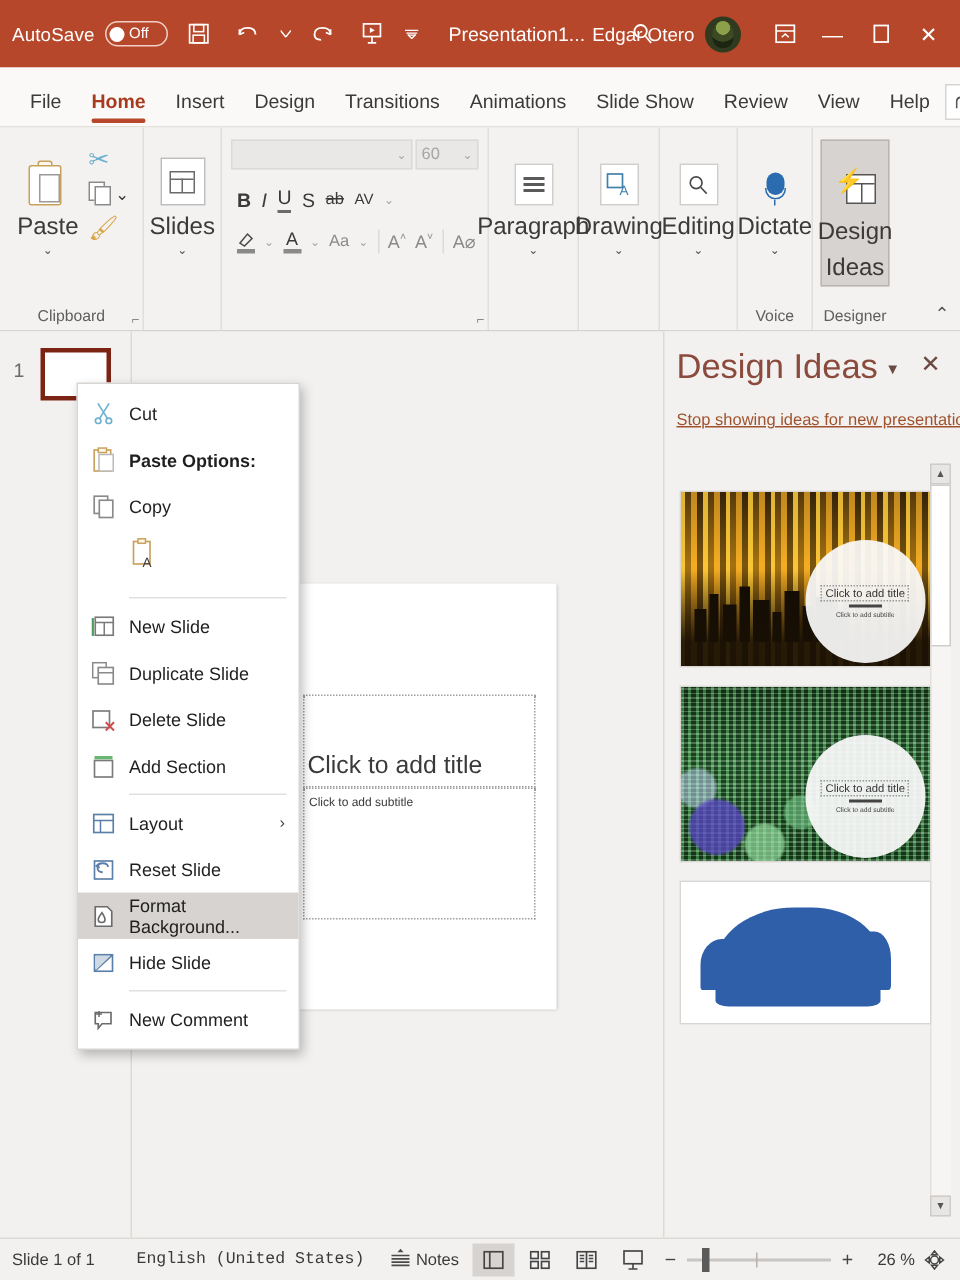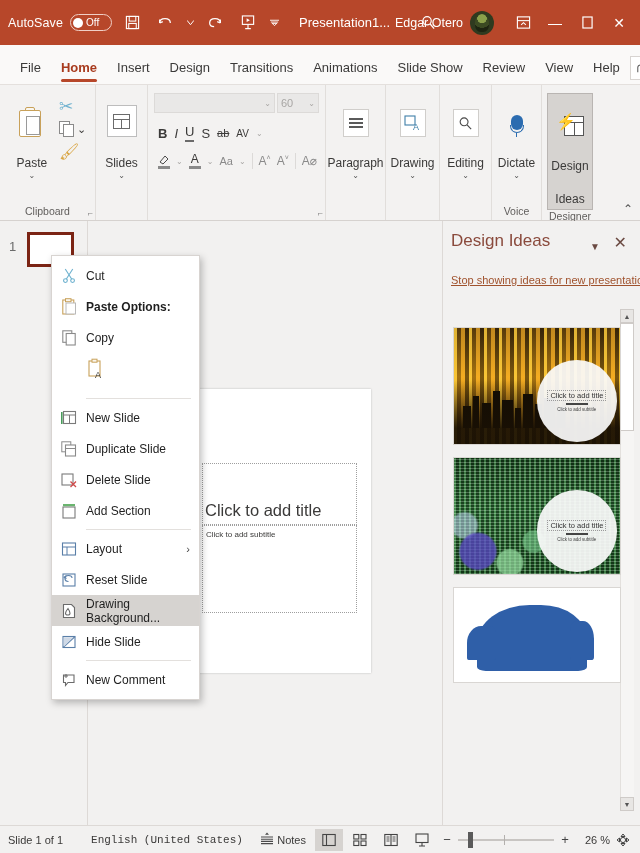--- a/index.html
+++ b/index.html
@@ -79,21 +79,21 @@
             border-right: 1px solid #e1dedb; padding: 4px 6px 0 6px; }
   .rgroup-body { flex: 1; display: flex; align-items: flex-start; gap: 4px; padding-top: 4px; }
   .rgroup-label {
     font-size: 10.5px; color: #605e5c; text-align: center; padding-bottom: 3px;
     width: 100%; position: relative;
   }
   .dialog-launcher { position: absolute; right: 2px; bottom: 2px; font-size: 9px; color: #888; }
 
   .bigbtn { display: flex; flex-direction: column; align-items: center; width: 46px; }
   .bigbtn .glyph { height: 44px; display: flex; align-items: flex-end; justify-content: center; }
-  .bigbtn .cap { font-size: 12px; color: #3b3a39; margin-top: 20px; line-height: 1.1; text-align: center; }
+  .bigbtn .cap { font-size: 16px; color: #3b3a39; margin-top: 6px; line-height: 1.1; text-align: center; }
   .bigbtn .chev { font-size: 8px; color: #555; margin-top: 1px; }
 
   .smallcol { display: flex; flex-direction: column; gap: 4px; padding-top: 3px; }
   .smallbtn { display: flex; align-items: center; gap: 2px; font-size: 11px; color: #3b3a39; }
 
   
   .ic-clipboard { width: 26px; height: 30px; position: relative; }
   .ic-clipboard .body { position: absolute; left: 0; top: 3px; width: 22px; height: 27px;
       border: 1.6px solid #c8a15a; border-radius: 2px; background: #fff; }
   .ic-clipboard .clip { position: absolute; left: 6px; top: 0px; width: 10px; height: 6px;
@@ -168,21 +168,21 @@
       border: 1px dotted #9e9e9e; }
   .ph-title span { position: absolute; left: 2px; bottom: 4px; font-size: 16.5px; color: #3b3a39; white-space: nowrap; }
   .ph-sub { position: absolute; left: 14px; top: 136px; right: 14px; height: 88px;
       border: 1px dotted #9e9e9e; }
   .ph-sub span { position: absolute; left: 3px; top: 4px; font-size: 8px; color: #3b3a39; }
 
   
   .dipane { position: absolute; right: 0; top: 0; width: 198px; height: 604px;
       background: #f2f1f0; border-left: 1px solid #ddd9d6; }
   .di-head { position: relative; height: 44px; }
-  .di-title { position: absolute; left: 8px; top: 10px; font-size: 17px; color: #8a4a3c; font-weight: 400; }
+  .di-title { position: absolute; left: 8px; top: 10px; font-size: 23px; color: #8a4a3c; font-weight: 400; }
   .di-chev { position: absolute; right: 40px; top: 20px; font-size: 10px; color: #6b4a42; }
   .di-close { position: absolute; right: 13px; top: 12px; font-size: 16px; color: #6b4a42; }
   .di-link { position: absolute; left: 8px; top: 53px; font-size: 11px; color: #a0522d;
       text-decoration: underline; white-space: nowrap; }
   .di-scroll { position: absolute; left: 0; top: 88px; right: 0; bottom: 0; }
   .di-up { position: absolute; right: 6px; top: 0px; width: 14px; height: 14px; background: #e8e6e4;
       border: 1px solid #cfcbc8; display:flex; align-items:center; justify-content:center; font-size:7px; color:#555; }
   .di-down { position: absolute; right: 6px; bottom: 14px; width: 14px; height: 14px; background: #e8e6e4;
       border: 1px solid #cfcbc8; display:flex; align-items:center; justify-content:center; font-size:7px; color:#555; }
   .di-track { position: absolute; right: 6px; top: 14px; bottom: 28px; width: 14px; background: #f6f5f4; border-left:1px solid #e3e0dd;}
@@ -741,21 +741,21 @@
       <span>Reset Slide</span>
     </div>
 
     <div class="mi hl">
       <span class="mi-icon">
         <svg width="16" height="16" viewBox="0 0 16 16">
             <path d="M2.5 1.5 L10.5 1.5 L13.5 4.5 L13.5 14.5 L2.5 14.5 Z" fill="#fff" stroke="#6b6b6b" stroke-width="1.1"></path>
             <path d="M7 5.5 Q4.5 8.5 4.5 10.2 Q4.5 12 6.8 12 Q9 12 9 10.2 Q9 8.5 7 5.5 Z" fill="none" stroke="#6b6b6b" stroke-width="1.1"></path>
           </svg>
       </span>
-      <span>Drawing Background...</span>
+      <span>Format Background...</span>
     </div>
 
 
     <div class="mi">
       <span class="mi-icon">
         <svg width="16" height="16" viewBox="0 0 16 16">
             <rect x="2" y="2.5" width="12" height="11" fill="#fff" stroke="#5a7fa8" stroke-width="1.1"></rect>
             <path d="M2 13.5 L14 2.5" stroke="#5a7fa8" stroke-width="1.2"></path>
             <path d="M2.8 12.8 L2.8 3.3 L12.5 3.3 Z" fill="#cfd9e6"></path>
           </svg>

